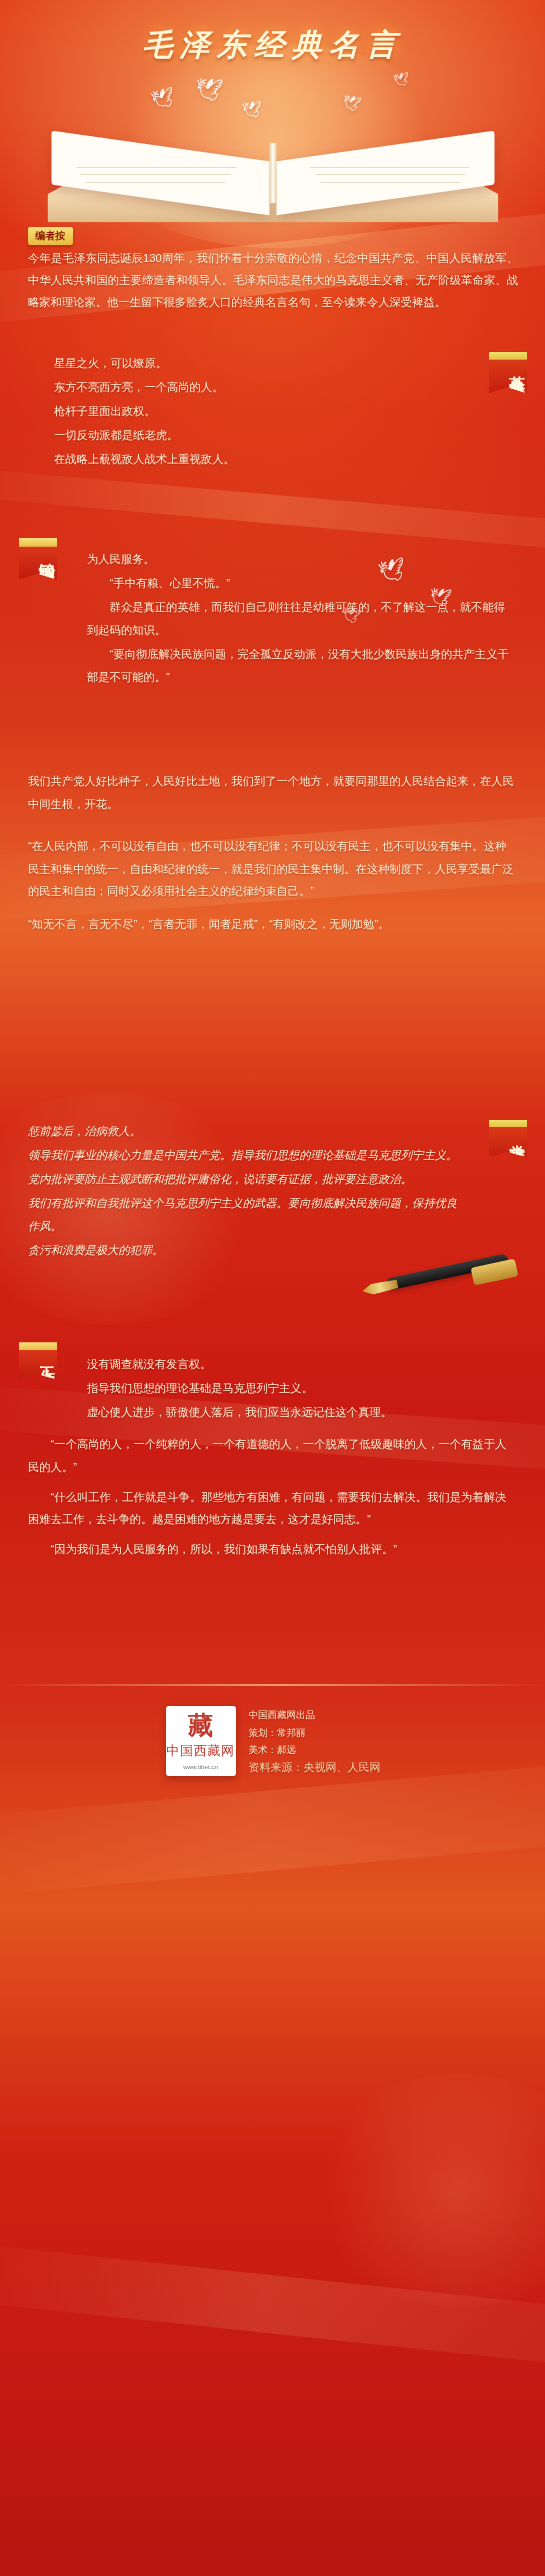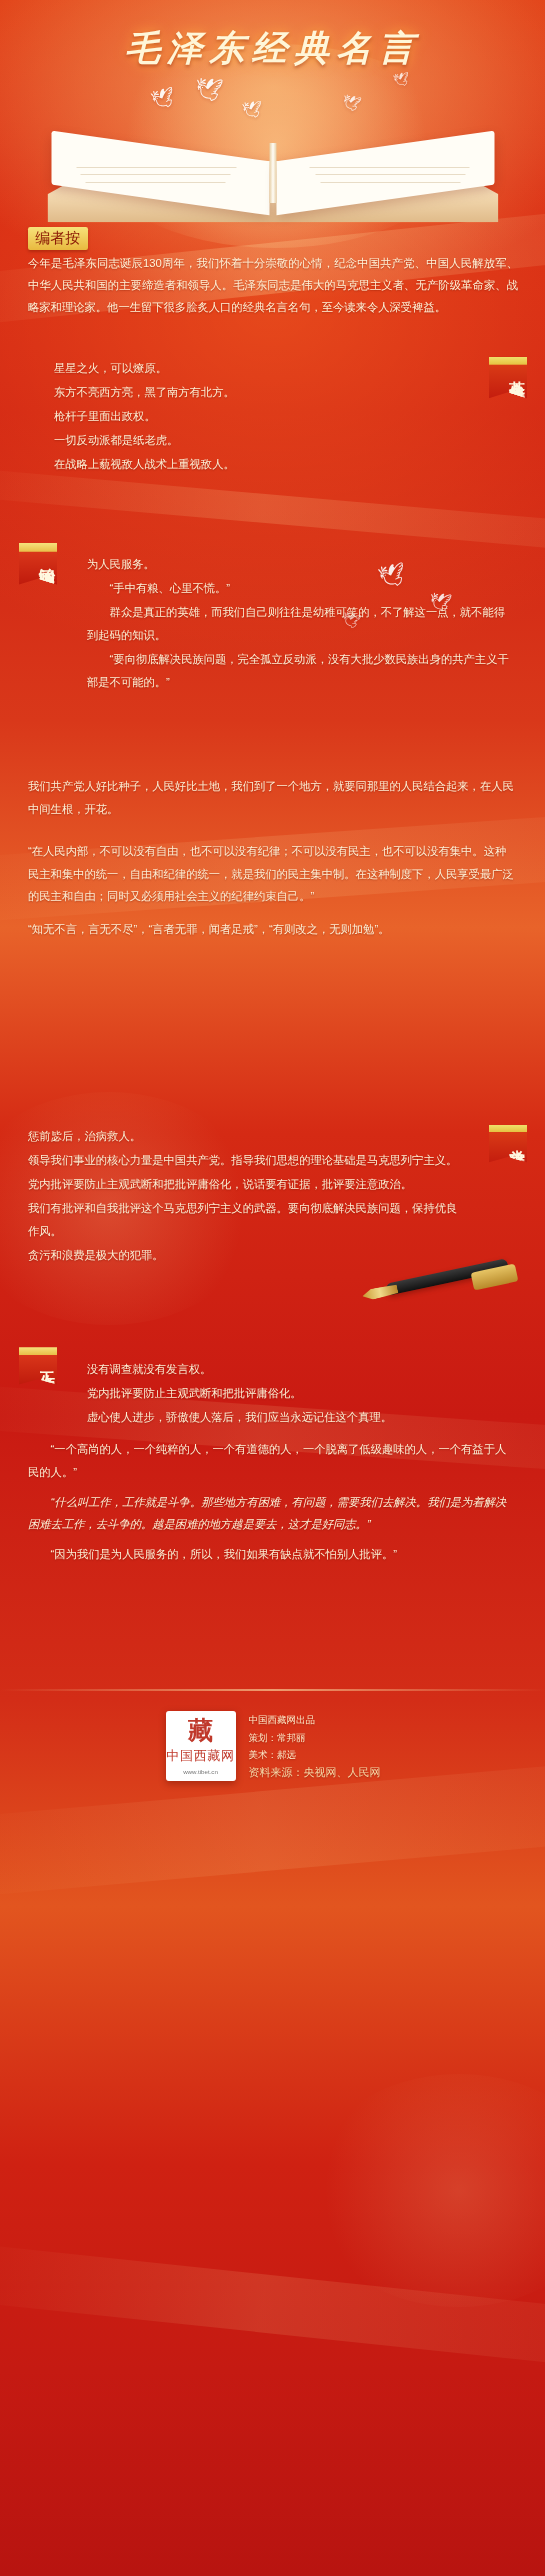--- a/index.html
+++ b/index.html
@@ -37,21 +37,21 @@
     position:absolute;border-radius:50%;pointer-events:none;
     background:radial-gradient(circle,rgba(255,226,160,.55),rgba(255,180,80,0) 70%);
   }
 
   
   .header{position:relative;height:218px;}
   .title-cal{
     position:absolute;left:0;right:0;top:25px;
     text-align:center;
     font-family:"Liberation Serif","DejaVu Serif",serif;
-    font-size:35px;
+    font-size:30px;
     letter-spacing:7.3px;
     color:#fff6d8;
     text-shadow:0 0 13px rgba(255,170,60,.95),0 2.2px 3.6px rgba(120,10,0,.5);
     font-style:italic;
     font-weight:bold;
     white-space:nowrap;
   }
   .doves{position:absolute;inset:0;pointer-events:none;}
   .dove{position:absolute;color:#fff;opacity:.92;font-size:19px;line-height:1;
         text-shadow:0 1.5px 2.9px rgba(150,30,0,.35);}
@@ -71,21 +71,21 @@
   .book .left{left:4.4px;transform:skewY(8deg);border-radius:2.9px 0 0 2.9px;}
   .book .right{right:4.4px;transform:skewY(-8deg);border-radius:0 2.9px 2.9px 0;}
   .book .spine{position:absolute;left:50%;bottom:19px;width:7.3px;height:60px;margin-left:-3.6px;
     background:linear-gradient(90deg,#e7cfa6,#fffdf6,#e7cfa6);}
   .book .line{position:absolute;height:1.5px;background:#e8dcc6;}
 
   
   .intro-wrap{position:relative;margin:5.8px 28px 0 28px;}
   .intro-tag{
     display:inline-block;background:linear-gradient(180deg,#f7e27a,#e8b93f);
-    color:#8c1b06;font-size:15px;font-weight:normal;padding:2.2px 7.3px;border-radius:2.2px;
+    color:#8c1b06;font-size:10px;font-weight:bold;padding:2.2px 7.3px;border-radius:2.2px;
     box-shadow:0 1.5px 2.9px rgba(110,20,0,.35);
     position:relative;top:2.9px;
   }
   .intro-text{
     margin-top:4.4px;
     color:#fff3d8;
     font-size:11.3px;line-height:22px;text-align:justify;
     text-shadow:0 0.7px 1.5px rgba(120,20,0,.45);
   }
 
@@ -194,21 +194,21 @@
 
   <div class="intro-wrap">
     <span class="intro-tag">编者按</span>
     <div class="intro-text">今年是毛泽东同志诞辰130周年，我们怀着十分崇敬的心情，纪念中国共产党、中国人民解放军、中华人民共和国的主要缔造者和领导人。毛泽东同志是伟大的马克思主义者、无产阶级革命家、战略家和理论家。他一生留下很多脍炙人口的经典名言名句，至今读来令人深受裨益。</div>
   </div>
 
   <div class="block" style="margin-top:39px;height:182px;">
     <div class="ribbon ribbon-right" style="top:0;">革命战略类</div>
     <div class="quotes" style="margin:11.6px 87px 0 54px;">
       <p>星星之火，可以燎原。</p>
-      <p>东方不亮西方亮，黑了南方有北方。</p>
+      <p>东方不亮西方亮，一个高尚的人。</p>
       <p>枪杆子里面出政权。</p>
       <p>一切反动派都是纸老虎。</p>
       <p>在战略上藐视敌人战术上重视敌人。</p>
     </div>
   </div>
 
   <div class="block" style="margin-top:4.4px;height:553px;">
     <div class="ribbon ribbon-left gold" style="top:0;">治国理政类</div>
     <div class="doves" style="height:160px;">
       <div class="dove" style="left:378px;top:22px;font-size:22px;transform:rotate(-10deg);opacity:.9;">🕊</div>
@@ -223,44 +223,44 @@
     </div>
     <div class="quotes" style="position:absolute;left:28px;right:31px;top:232px;">
       <p>我们共产党人好比种子，人民好比土地，我们到了一个地方，就要同那里的人民结合起来，在人民中间生根，开花。</p>
       <p style="margin-top:20px;">“在人民内部，不可以没有自由，也不可以没有纪律；不可以没有民主，也不可以没有集中。这种民主和集中的统一，自由和纪律的统一，就是我们的民主集中制。在这种制度下，人民享受最广泛的民主和自由；同时又必须用社会主义的纪律约束自己。”</p>
       <p style="margin-top:10.2px;">“知无不言，言无不尽”，“言者无罪，闻者足戒”，“有则改之，无则加勉”。</p>
     </div>
   </div>
 
   <div class="block" style="margin-top:29px;height:218px;">
     <div class="ribbon ribbon-right" style="top:0;">党建类</div>
-    <div class="quotes" style="margin:13px 87px 16px 28px;">
+    <div class="quotes" style="margin:13px 87px 16px 28px;font-style:italic;">
       <p>惩前毖后，治病救人。</p>
       <p>领导我们事业的核心力量是中国共产党。指导我们思想的理论基础是马克思列宁主义。</p>
       <p>党内批评要防止主观武断和把批评庸俗化，说话要有证据，批评要注意政治。</p>
       <p>我们有批评和自我批评这个马克思列宁主义的武器。要向彻底解决民族问题，保持优良作风。</p>
       <p>贪污和浪费是极大的犯罪。</p>
     </div>
     <div class="pen" style="top:127px;">
       <div class="body"></div>
       <div class="cap"></div>
       <div class="nib"></div>
     </div>
   </div>
 
   <div class="block" style="margin-top:4.4px;height:313px;">
     <div class="ribbon ribbon-left gold" style="top:0;">工作类</div>
     <div class="quotes" style="position:absolute;left:87px;right:31px;top:10.2px;">
       <p>没有调查就没有发言权。</p>
-      <p>党内批评要防止主观武断和把批评庸俗化。</p>
+      <p>指导我们思想的理论基础是马克思列宁主义。</p>
       <p>虚心使人进步，骄傲使人落后，我们应当永远记住这个真理。</p>
     </div>
     <div class="quotes" style="position:absolute;left:28px;right:31px;top:91px;">
       <p class="ind">“一个高尚的人，一个纯粹的人，一个有道德的人，一个脱离了低级趣味的人，一个有益于人民的人。”</p>
-      <p class="ind" style="margin-top:7.3px;font-style:italic;">“什么叫工作，工作就是斗争。那些地方有困难，有问题，需要我们去解决。我们是为着解决困难去工作，去斗争的。越是困难的地方越是要去，这才是好同志。”</p>
+      <p class="ind" style="margin-top:7.3px;">“什么叫工作，工作就是斗争。那些地方有困难，有问题，需要我们去解决。我们是为着解决困难去工作，去斗争的。越是困难的地方越是要去，这才是好同志。”</p>
       <p class="ind" style="margin-top:7.3px;">“因为我们是为人民服务的，所以，我们如果有缺点就不怕别人批评。”</p>
     </div>
   </div>
 
   <div class="footer">
     <div class="divider-glow" style="top:0;"></div>
     <div class="footer-inner">
       <div class="logo">
         <div class="mark">藏</div>
         <div class="zn">中国西藏网</div>

